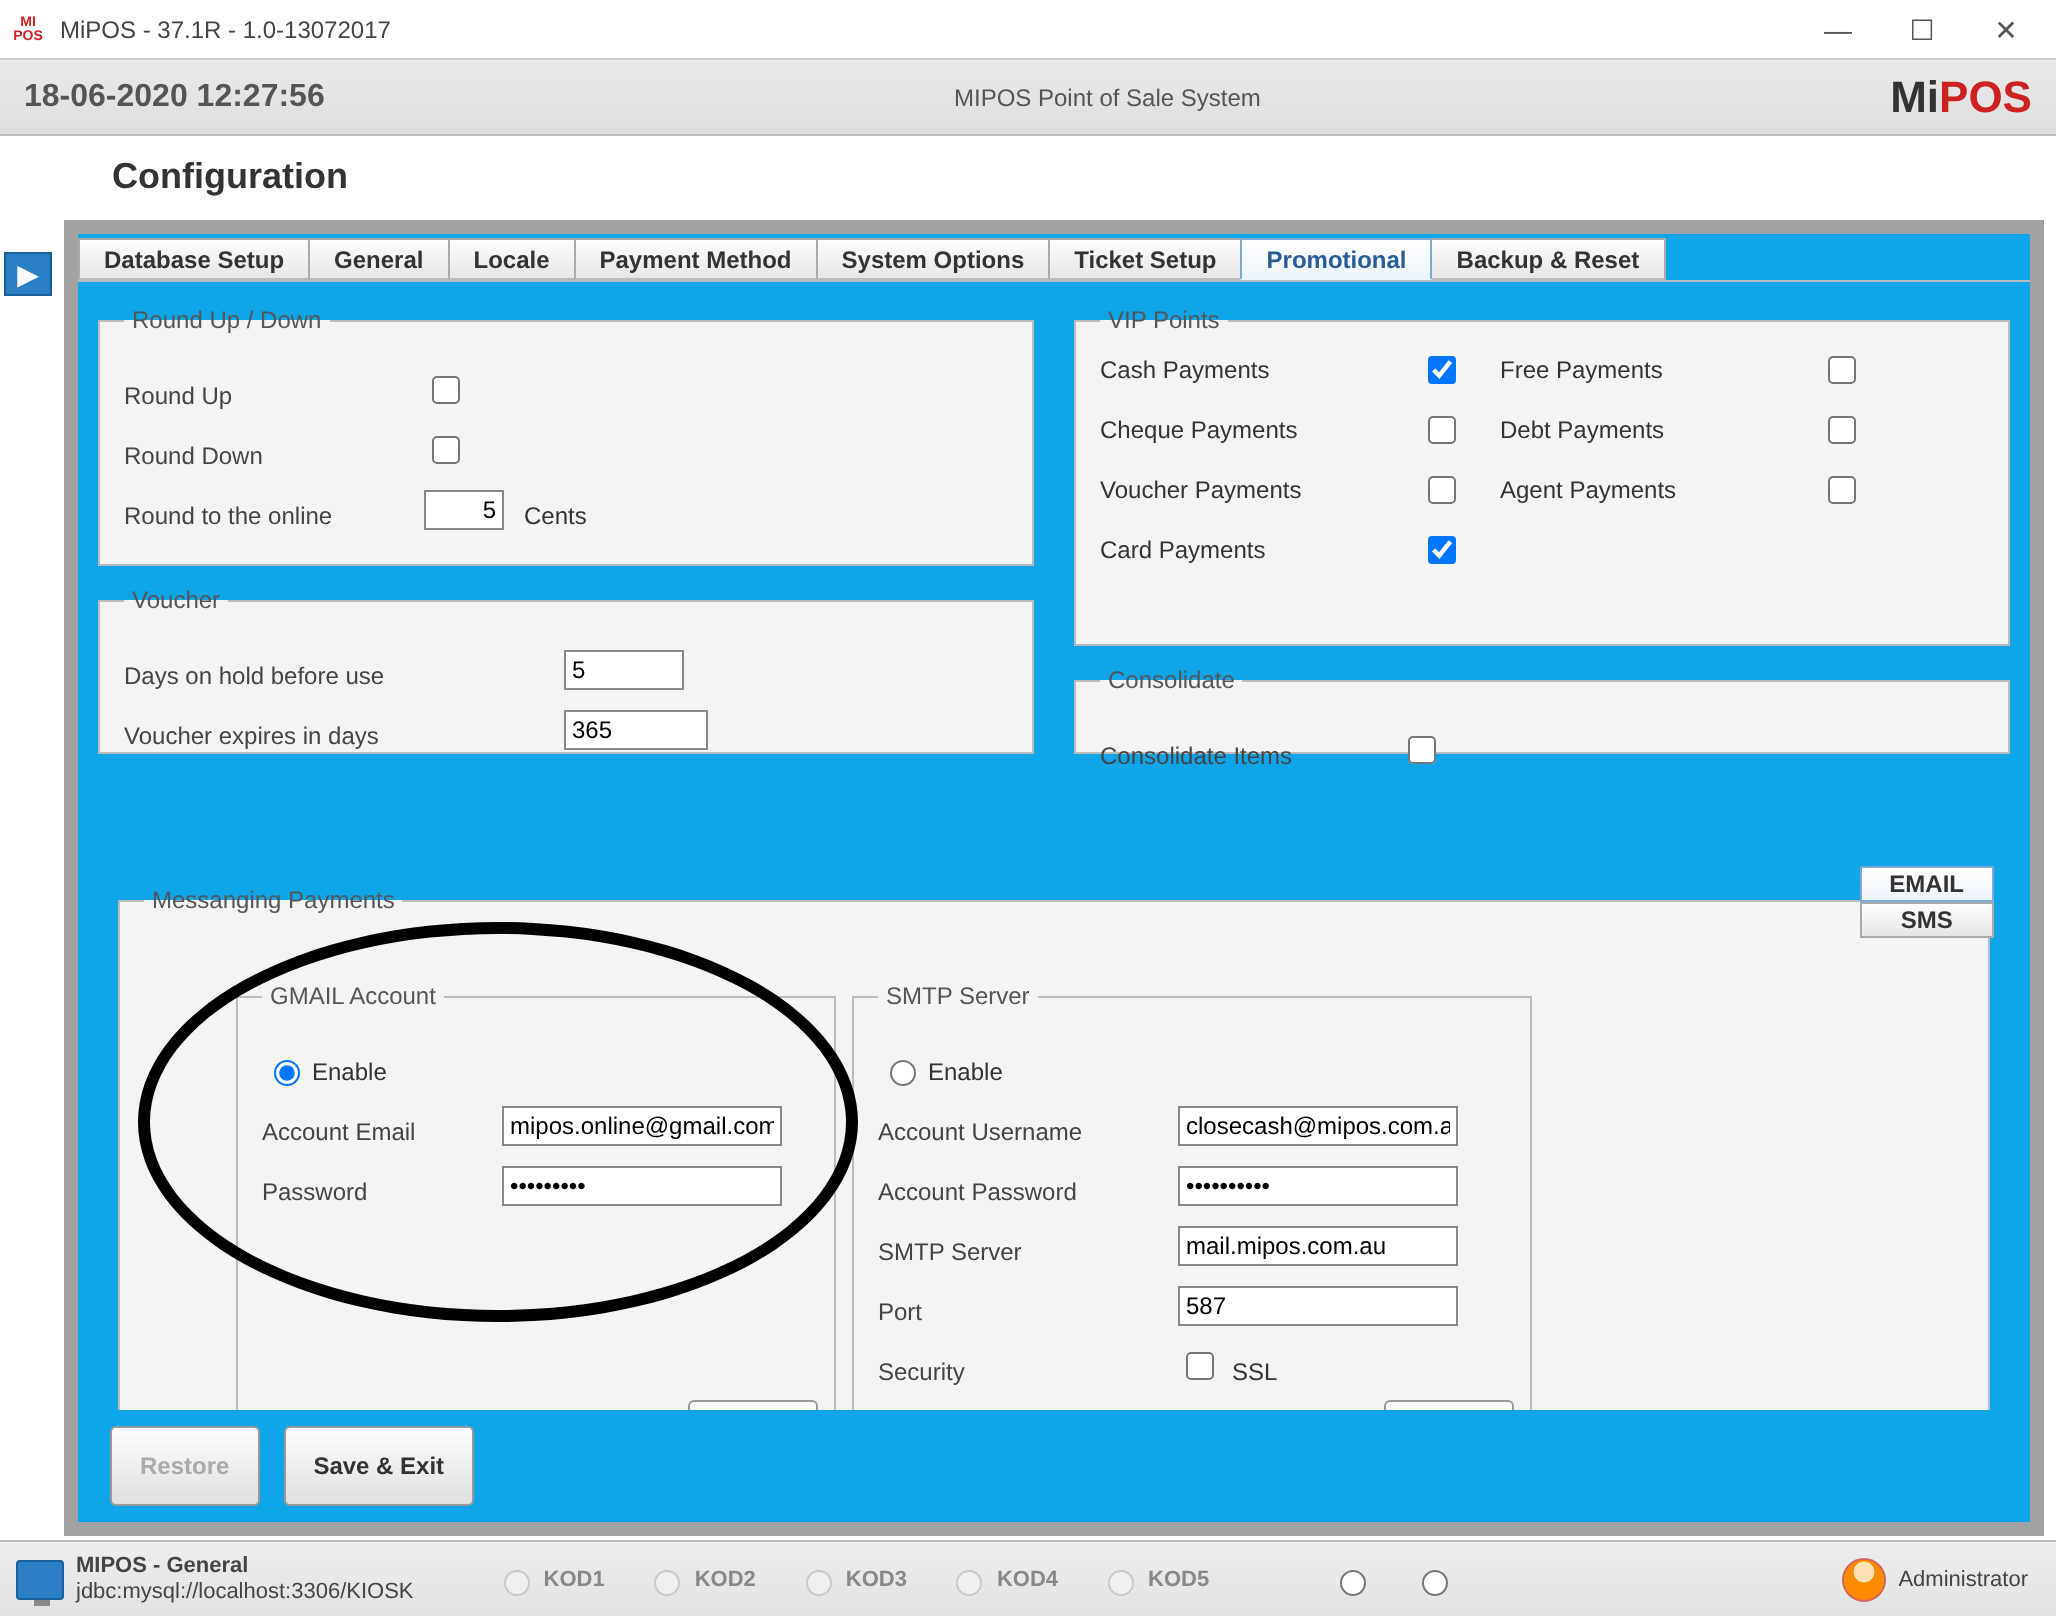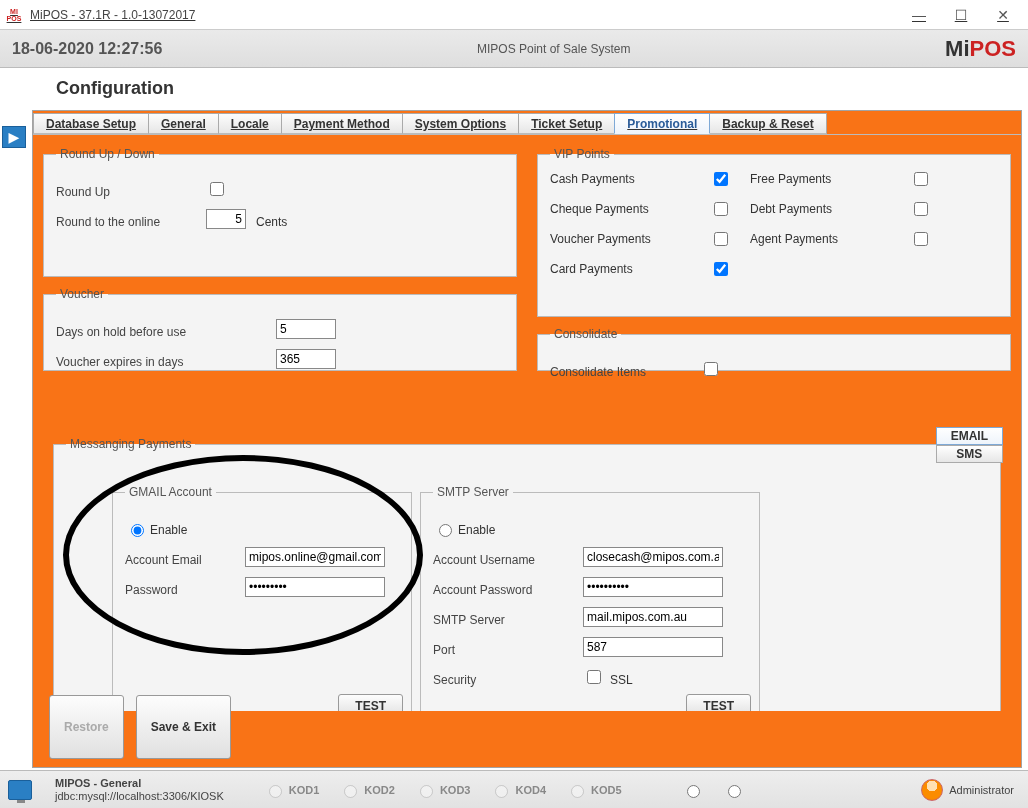--- a/index.html
+++ b/index.html
@@ -1,39 +1,39 @@
 <!DOCTYPE html>
 <html><head>
 <meta charset="utf-8">
 <style>
   * { box-sizing: border-box; font-family: Tahoma, Arial, sans-serif; }
   body { margin: 0; background: #fff; font-size: 12px; color: #333; width: 1028px; height: 808px; overflow: hidden; position: relative; }
 
   
-  .titlebar { height: 30px; border-bottom: 1px solid #ccc; display: flex; align-items: center; padding: 0 4px; background: #fff; text-decoration: underline; }
+  .titlebar { height: 30px; border-bottom: 1px solid #ccc; display: flex; align-items: center; padding: 0 4px; background: #fff; }
   .titlebar .app-icon { width: 20px; height: 20px; margin-right: 6px; display: flex; flex-direction: column; align-items: center; justify-content: center; font-size: 7px; line-height: 7px; font-weight: bold; color: #c22; }
   .titlebar .title { flex: 1; font-size: 12px; color: #444; }
   .winbtn { width: 42px; height: 28px; display: flex; align-items: center; justify-content: center; font-size: 14px; color: #555; }
 
   
   .appheader { height: 38px; background: linear-gradient(#eaeaea,#dedede); border-bottom: 1px solid #bbb; display: flex; align-items: center; padding: 0 12px; justify-content: space-between; }
   .appheader .ts { font-weight: bold; color: #555; font-size: 16px; }
   .appheader .systitle { color: #555; font-size: 12px; }
   .appheader .brand { font-size: 22px; font-weight: bold; }
   .brand .mi { color: #333; }
   .brand .pos { color: #c22; }
 
   
   .cfghead { padding: 10px 20px 8px 56px; font-size: 18px; font-weight: bold; color: #333; }
 
   
   .sidearrow { position: absolute; left: 2px; top: 126px; width: 24px; height: 22px; background: #2a7fc4; color: #fff; display: flex; align-items: center; justify-content: center; font-size: 14px; border: 1px solid #1a5f9a; }
 
   
-  .content { position: absolute; left: 32px; top: 110px; right: 6px; bottom: 40px; border: 1px solid #a3a3a3; background: #f97316; text-decoration: underline; }
+  .content { position: absolute; left: 32px; top: 110px; right: 6px; bottom: 40px; border: 7px solid #a3a3a3; background: #0ea5e9; }
 
   
   .tabs { display: flex; border-bottom: 1px solid #bbb; height: 24px; }
   .tab { border: 1px solid #aaa; border-bottom: 1px solid #bbb; background: linear-gradient(#fdfdfd,#e6e6e6); padding: 3px 12px; font-size: 12px; font-weight: bold; color: #333; margin-top: 2px; margin-right: -1px; }
   .tab.active { background: linear-gradient(#fff,#eef4fb); border-color: #7ea9d6; color: #2a5c99; border-bottom: 1px solid #eef4fb; position: relative; z-index: 1; }
 
   .body { position: absolute; top: 26px; left: 0; right: 0; bottom: 56px; overflow: hidden; }
 
   
   fieldset { border: 1px solid #bbb; margin: 10px 10px 6px 10px; padding: 8px 12px 10px 12px; background: #f4f4f4; }
@@ -49,29 +49,29 @@
   input[type="text"], input[type="password"] { border: 1px solid #888; height: 20px; padding: 1px 3px; font-size: 12px; }
 
   .vip-grid { display: grid; grid-template-columns: 160px 40px 160px 40px; row-gap: 10px; align-items: center; }
 
   
   .msgtabs { position: absolute; right: 18px; top: 452px; display: flex; flex-direction: column; z-index: 2; }
   .msgtab { border: 1px solid #aaa; padding: 1px 14px; text-align: center; font-weight: bold; font-size: 12px; background: linear-gradient(#fff,#e6e6e6); }
   .msgtab.active { background: linear-gradient(#fff,#eef4fb); border-color: #7ea9d6; }
 
   
-  .btn { border: 1px solid #999; background: linear-gradient(#fdfdfd,#e0e0e0); padding: 24px 14px; font-size: 12px; font-weight: bold; color: #333; border-radius: 3px; }
+  .btn { border: 1px solid #999; background: linear-gradient(#fdfdfd,#e0e0e0); padding: 12px 14px; font-size: 12px; font-weight: bold; color: #333; border-radius: 3px; }
   .btn:disabled { color: #aaa; }
   .testbtn { padding: 4px 16px; }
 
   .bottomrow { position: absolute; bottom: 8px; left: 16px; display: flex; gap: 12px; }
 
   
   .statusbar { position: absolute; left: 0; right: 0; bottom: 0; height: 38px; background: linear-gradient(#eee,#e2e2e2); border-top: 1px solid #bbb; display: flex; align-items: center; font-size: 11px; }
-  .statusbar .left { display: flex; align-items: center; gap: 23px; padding-left: 8px; }
+  .statusbar .left { display: flex; align-items: center; gap: 6px; padding-left: 8px; }
   .statusbar .screen { width: 24px; height: 20px; background: #2a7fc4; border: 1px solid #1a5f9a; border-radius: 2px; position: relative; }
   .statusbar .screen::after { content:''; position:absolute; bottom:-4px; left:8px; width:8px; height:3px; background:#888; }
   .statusbar .info { display:flex; flex-direction: column; line-height: 13px; font-weight: bold; color:#444; }
   .statusbar .info .jdbc { font-weight: normal; }
   .statusbar .kods { display: flex; gap: 20px; margin-left: 40px; align-items: flex-end; }
   .statusbar .kod { display: flex; align-items: center; gap: 4px; color:#888; font-weight: bold; }
   .statusbar .kod input { accent-color: #888; }
   .statusbar .lights { margin-left: 60px; display:flex; gap: 20px; }
   .statusbar .admin { margin-left: auto; margin-right: 14px; display: flex; align-items: center; gap: 6px; color:#444; }
   .statusbar .avatar { width: 22px; height: 22px; border-radius: 50%; background: radial-gradient(circle at 50% 30%, #ffe0b2 30%, #fb8c00 31%, #fb8c00 70%, #f57c00 100%); border:1px solid #c66; }
@@ -124,35 +124,39 @@
     <div class="cols">
       <div class="col">
 
         <fieldset style="height:130px">
           <legend>Round Up / Down</legend>
           <div class="row">
               <label>Round Up</label>
               <input type="checkbox" style="">
             </div>
           <div class="row">
+              <label>Round Down</label>
+              <input type="checkbox" style="">
+            </div>
+          <div class="row">
             <label>Round to the online</label>
             <input type="text" style="width: 40px; text-align: right;" value="5">
             <span style="margin-left:10px">Cents</span>
           </div>
         </fieldset>
 
         <fieldset style="height:84px">
           <legend>Voucher</legend>
           <div class="row">
             <label style="width:220px">Days on hold before use</label>
             <input type="text" style="width: 60px;" value="5">
           </div>
           <div class="row">
             <label style="width:220px">Voucher expires in days</label>
-            <input type="text" style="width: 60px;" value="365">
+            <input type="text" style="width: 72px;" value="365">
           </div>
         </fieldset>
       </div>
 
       <div class="col">
 
         <fieldset style="height:170px">
           <legend>VIP Points</legend>
           <div class="vip-grid">
             <span>Cash Payments</span>

